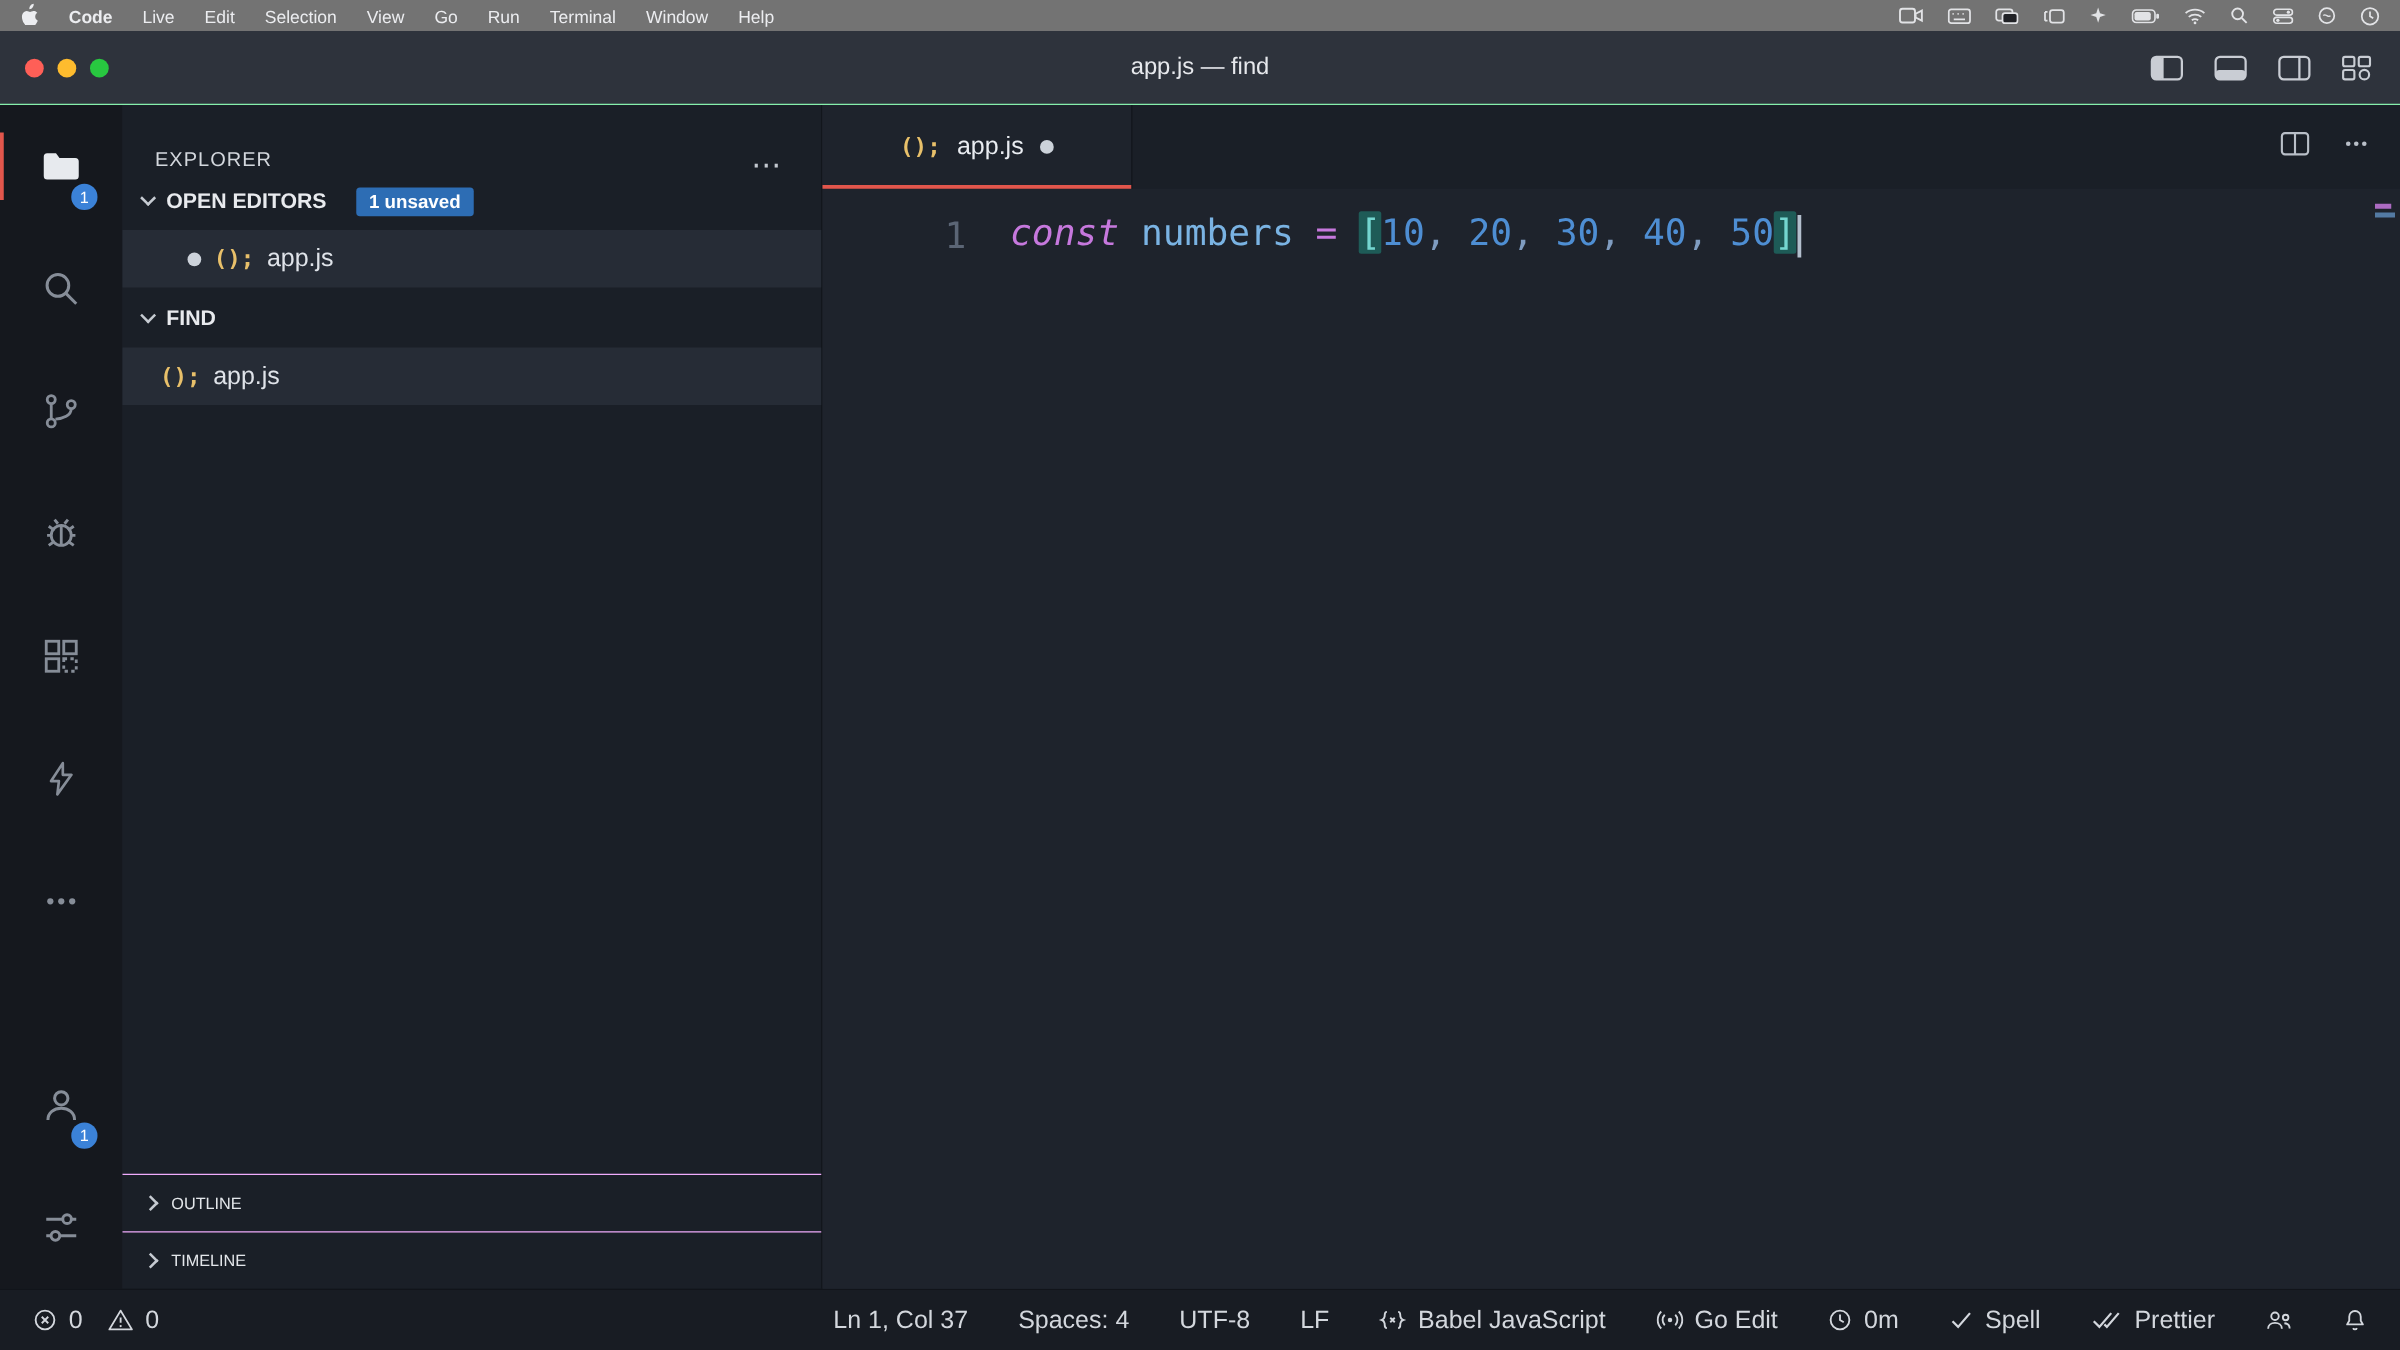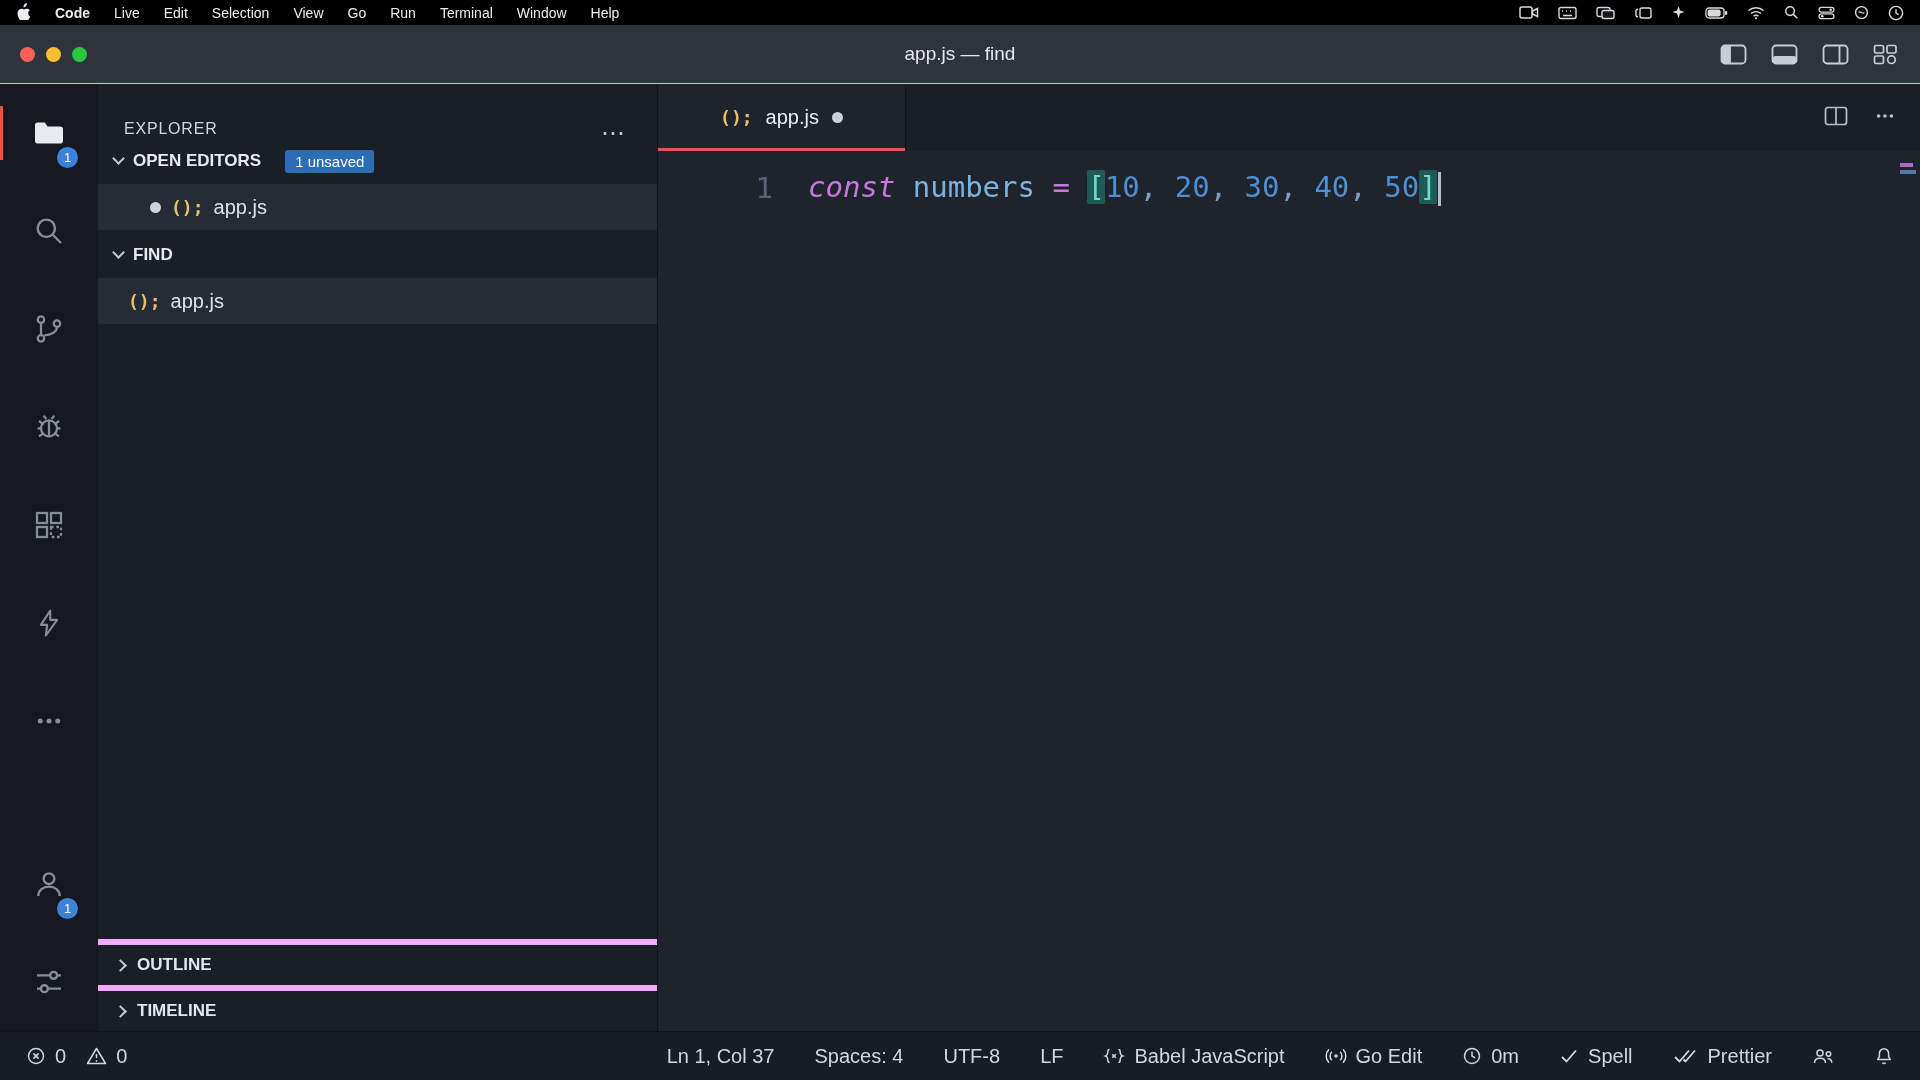--- a/index.html
+++ b/index.html
@@ -1,21 +1,21 @@
 <!DOCTYPE html>
 <html><head>
 <meta charset="utf-8">
 <style>
   * { box-sizing: border-box; margin: 0; padding: 0; }
   html,body { width:1920px; height:1080px; overflow:hidden; background:#1e232c;
     font-family:"Liberation Sans", sans-serif; -webkit-font-smoothing:antialiased; }
   .app { position:relative; width:1920px; height:1080px; display:flex; flex-direction:column; color:#d5d9df; }
 
   
-  .menubar { height:25px; background:#000000; display:flex; align-items:center; padding:0 16px; gap:24px;
+  .menubar { height:25px; background:#737373; display:flex; align-items:center; padding:0 16px; gap:24px;
     font-size:14px; color:#ecedf0; flex:0 0 auto; }
   .menubar .mi { cursor:default; }
   .menubar .mi.first { font-weight:700; }
   .mb-right { margin-left:auto; display:flex; align-items:center; gap:19px; }
   .mb-right svg { display:block; opacity:.92; }
 
   
   .titlebar { height:59px; background:#2e333c; display:flex; align-items:center; position:relative; flex:0 0 auto;
     border-bottom:1px solid #86efac; }
   .lights { display:flex; gap:11px; padding-left:20px; }
@@ -39,27 +39,27 @@
 
   
   .sidebar { width:560px; background:#1a1f27; border-right:1px solid #11141a; display:flex; flex-direction:column; flex:0 0 auto; }
   .sb-header { height:54px; display:flex; align-items:flex-end; padding:0 30px 0 26px; font-size:16px; letter-spacing:.8px; color:#d3d7dd; }
   .sb-header .more { margin-left:auto; font-size:24px; letter-spacing:2px; color:#c2c7cf; cursor:pointer; line-height:10px; }
   .row { height:46px; display:flex; align-items:center; cursor:pointer; }
   .sec-head { padding-left:16px; gap:10px; font-weight:700; font-size:17px; color:#e8eaee; }
   .chev { display:inline-block; width:9px; height:9px; border-right:2px solid #c6cbd2; border-bottom:2px solid #c6cbd2;
     transform:rotate(45deg); margin-top:-5px; flex:0 0 auto; }
   .chev.right { transform:rotate(-45deg); margin-top:0; }
-  .unsaved-badge { background:#2d6db4; color:#fff; font-size:15px; font-weight:400; padding:3px 10px; border-radius:3px; margin-left:14px; }
+  .unsaved-badge { background:#2d6db4; color:#fff; font-size:15px; font-weight:700; padding:3px 10px; border-radius:3px; margin-left:14px; }
   .file-row { gap:10px; font-size:20px; color:#dfe3e9; }
   .file-row.selected { background:#262c36; }
   .dirty-dot { width:11px; height:11px; border-radius:50%; background:#ccd2da; flex:0 0 auto; }
   .js-icon { color:#e8c06a; font-family:"DejaVu Sans Mono", monospace; font-weight:700; font-size:18px; }
   .sb-bottom { margin-top:auto; }
-  .sb-bottom .row { border-top:6px solid #f0abfc; font-weight:700; font-size:17px; color:#e3e6ea; gap:12px; padding-left:18px; }
+  .sb-bottom .row { border-top:1px solid #f0abfc; font-weight:400; font-size:13px; color:#e3e6ea; gap:12px; padding-left:18px; }
 
   
   .editor { flex:1; display:flex; flex-direction:column; position:relative; background:#1e232c; }
   .tabstrip { height:67px; background:#1a1f27; display:flex; align-items:stretch; flex:0 0 auto; }
   .tab { width:248px; background:#1e232c; display:flex; align-items:center; justify-content:center; gap:13px;
     position:relative; cursor:pointer; border-right:1px solid #11141a; }
   .tab::after { content:""; position:absolute; left:0; right:0; bottom:0; height:3px; background:#e2564c; }
   .tab .tname { font-size:20px; color:#e9ecf1; }
   .ts-actions { margin-left:auto; display:flex; align-items:center; gap:26px; padding-right:24px; color:#b9bfc8; }
   .code-area { flex:1; padding-top:12px; cursor:text; position:relative; }

